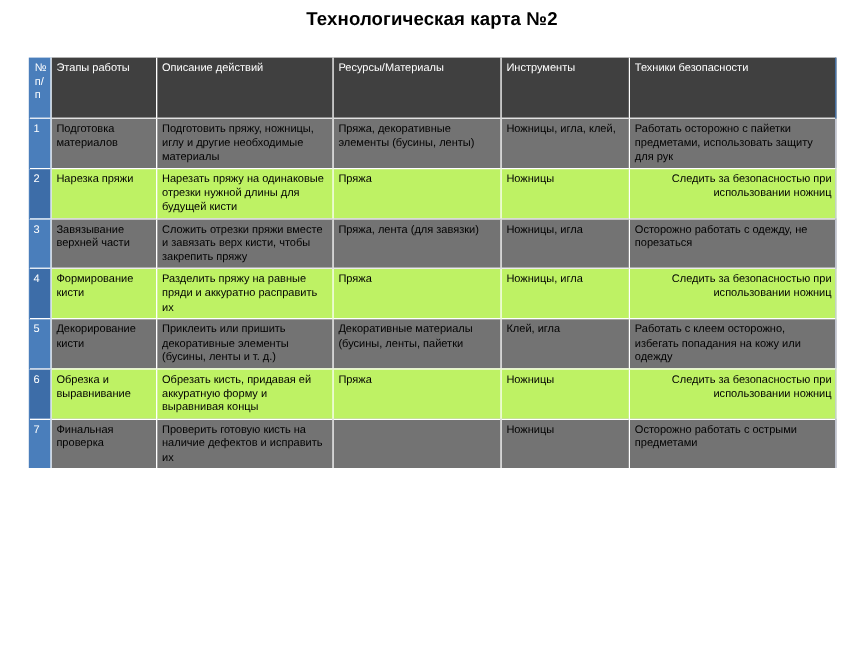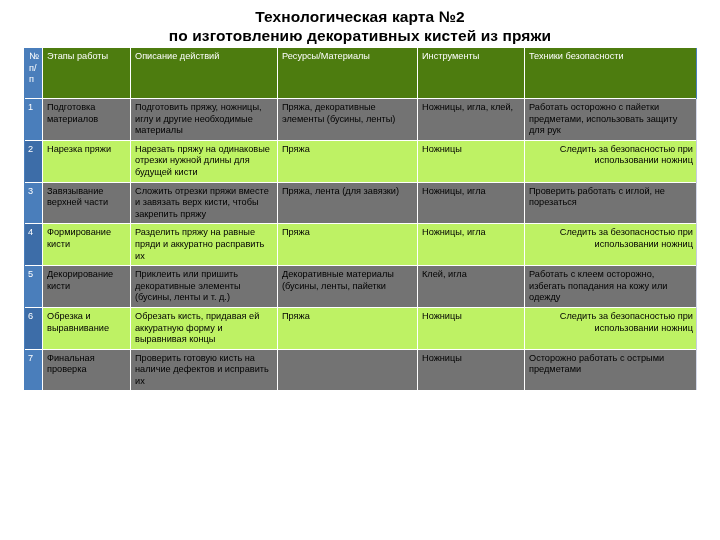--- a/index.html
+++ b/index.html
@@ -70,21 +70,21 @@
     border-right: 1.4px solid #ffffff;
     line-height: 11.6px;
     word-wrap: break-word;
     overflow-wrap: break-word;
     word-break: break-word;
     hyphens: none;
   }
 
   
   table.tk thead th {
-    background: #4d7c0f;
+    background: #404040;
     color: #ffffff;
     font-weight: normal;
     text-align: left;
     height: 44px;
     font-size: 9.2px;
     border-left-color: #4a7ebb;
     border-right-color: #ffffff;
   }
   table.tk thead th.h-num {
     background: #4a7ebb;
@@ -128,21 +128,20 @@
     border-top: 1.4px solid #ffffff;
   }
 </style>
 </head>
 <body>
 
 <div class="slide">
 
   <div class="title-block">
     <span class="title-line">Технологическая карта №2</span>
-    <span class="title-line">по изготовлению декоративных кистей из пряжи</span>
   </div>
 
   <div class="table-wrap">
     <table class="tk">
       <colgroup>
         <col class="c-num">
         <col class="c-stage">
         <col class="c-desc">
         <col class="c-res">
         <col class="c-tool">
@@ -174,21 +173,21 @@
           <td>Пряжа</td>
           <td>Ножницы</td>
           <td class="safe">Следить за безопасностью при использовании ножниц</td>
         </tr>
         <tr>
           <td class="num">3</td>
           <td>Завязывание верхней части</td>
           <td>Сложить отрезки пряжи вместе и завязать верх кисти, чтобы закрепить пряжу</td>
           <td>Пряжа, лента (для завязки)</td>
           <td>Ножницы, игла</td>
-          <td class="safe">Проверить работать с иглой, не порезаться</td>
+          <td class="safe">Осторожно работать с одежду, не порезаться</td>
         </tr>
         <tr class="alt">
           <td class="num">4</td>
           <td>Формирование кисти</td>
           <td>Разделить пряжу на равные пряди и аккуратно расправить их</td>
           <td>Пряжа</td>
           <td>Ножницы, игла</td>
           <td class="safe">Следить за безопасностью при использовании ножниц</td>
         </tr>
         <tr>

